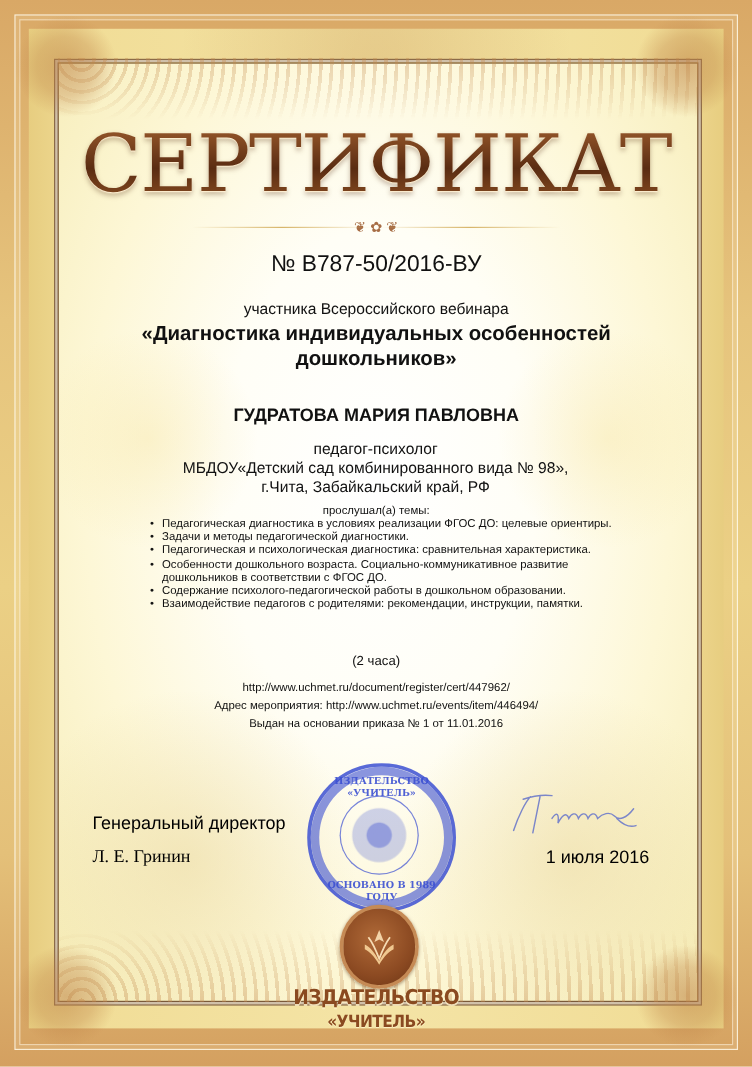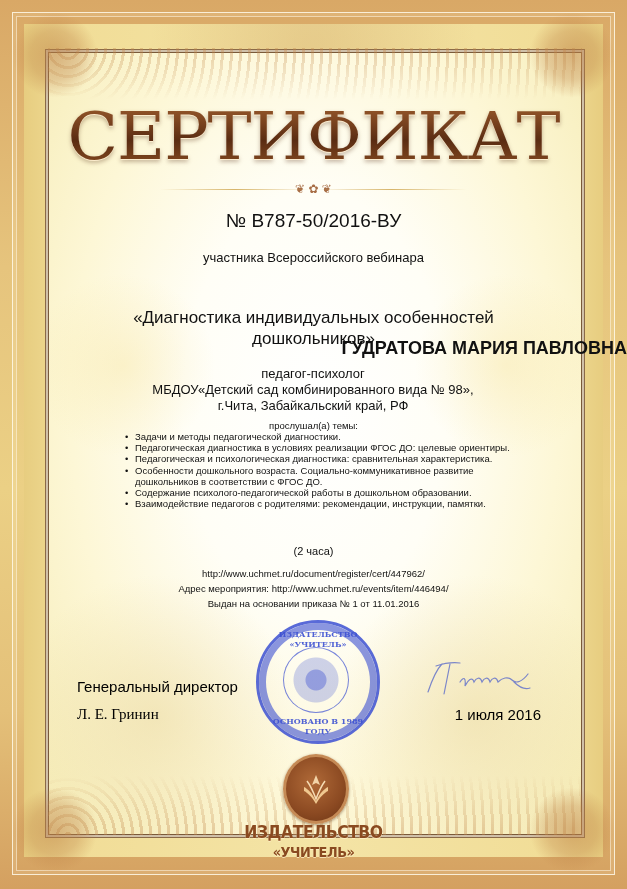--- a/index.html
+++ b/index.html
@@ -81,41 +81,41 @@
   .divider {
     position: absolute; left: 140px; right: 140px; top: 184px; height: 10px; text-align: center;
     color: #a76d45; font-size: 12px; line-height: 10px;
   }
   .divider .line {
     position: absolute; top: 5px; height: 1px; background: linear-gradient(90deg, transparent, #d7b56a, transparent);
   }
   .content { position: absolute; left: 0; right: 0; top: 0; color: #111; text-align: center; }
   .cert-number { position: absolute; left: 0; right: 0; top: 210px; font-size: 19px; }
   .subtitle { position: absolute; left: 0; right: 0; top: 250px; font-size: 13px; font-weight: normal; }
-  .webinar { position: absolute; left: 0; right: 0; top: 267px; font-size: 17px; font-weight: normal; line-height: 21px; margin-top: 40px; }
-  .person { position: absolute; left: 0; right: 0; top: 338px; font-size: 18px; font-weight: bold; text-align: right; }
+  .webinar { position: absolute; left: 0; right: 0; top: 267px; font-size: 17px; font-weight: bold; line-height: 21px; }
+  .person { position: absolute; left: 0; right: 0; top: 338px; font-size: 15px; font-weight: bold; }
   .position { position: absolute; left: 0; right: 1px; top: 366px; font-size: 13px; line-height: 16px; }
   .heard { position: absolute; left: 0; right: 0; top: 420px; font-size: 9.5px; }
   .topics {
     position: absolute; left: 125px; right: 110px; top: 431px; text-align: left;
     font-size: 9.5px; line-height: 11.2px; margin: 0; padding: 0; list-style: none;
   }
   .topics li { position: relative; padding-left: 10px; }
   .topics li::before { content: "•"; position: absolute; left: 0; top: 0; }
   .topics li.justify { text-align: justify; text-align-last: left; }
   .hours { position: absolute; left: 0; right: 0; top: 545px; font-size: 11px; }
   .registry { position: absolute; left: 0; right: 0; top: 566px; font-size: 9.5px; line-height: 15.2px; }
   .director-title { position: absolute; left: 77px; top: 678px; font-size: 15px; }
   .director-name { position: absolute; left: 77px; top: 706px; font-size: 15px; font-family: Liberation Serif, serif; }
   .issue-date { position: absolute; right: 86px; top: 706px; font-size: 15px; }
   .signature {
     position: absolute; left: 420px; top: 654px; width: 115px; height: 46px;
   }
   .seal {
-    position: absolute; left: 256px; top: 620px; width: 118px; height: 118px; border-radius: 50%;
+    position: absolute; left: 256px; top: 636px; width: 118px; height: 118px; border-radius: 50%;
     border: 3px solid rgba(60,80,210,0.85);
     box-shadow: inset 0 0 0 6px rgba(255,255,240,0.0), inset 0 0 0 7px rgba(60,80,210,0.6);
     color: rgba(60,80,210,0.9);
   }
   .seal-inner {
     position: absolute; left: 24px; top: 24px; width: 64px; height: 64px; border-radius: 50%;
     border: 1px solid rgba(60,80,210,0.7);
     background: radial-gradient(circle, rgba(60,80,210,0.55) 0 10px, rgba(60,80,210,0.25) 11px 22px, transparent 23px);
   }
   .seal-text { position: absolute; left: 0; right: 0; font-size: 8px; font-family: "DejaVu Serif", serif; text-align: center; font-weight: bold; }
@@ -170,22 +170,22 @@
       <div>дошкольников»</div>
     </div>
     <div class="person">ГУДРАТОВА МАРИЯ ПАВЛОВНА</div>
     <div class="position">
       <div>педагог-психолог</div>
       <div>МБДОУ«Детский сад комбинированного вида № 98»,</div>
       <div>г.Чита, Забайкальский край, РФ</div>
     </div>
     <div class="heard">прослушал(а) темы:</div>
     <ul class="topics">
+      <li>Педагогическая диагностика в условиях реализации ФГОС ДО: целевые ориентиры.</li>
       <li>Задачи и методы педагогической диагностики.</li>
-      <li>Педагогическая диагностика в условиях реализации ФГОС ДО: целевые ориентиры.</li>
       <li>Педагогическая и психологическая диагностика: сравнительная характеристика.</li>
       <li>Особенности дошкольного возраста. Социально-коммуникативное развитие дошкольников в соответствии с ФГОС ДО.</li>
       <li>Содержание психолого-педагогической работы в дошкольном образовании.</li>
       <li>Взаимодействие педагогов с родителями: рекомендации, инструкции, памятки.</li>
     </ul>
     <div class="hours">(2 часа)</div>
     <div class="registry">
       <div>http://www.uchmet.ru/document/register/cert/447962/</div>
       <div>Адрес мероприятия: http://www.uchmet.ru/events/item/446494/</div>
       <div>Выдан на основании приказа № 1 от 11.01.2016</div>

